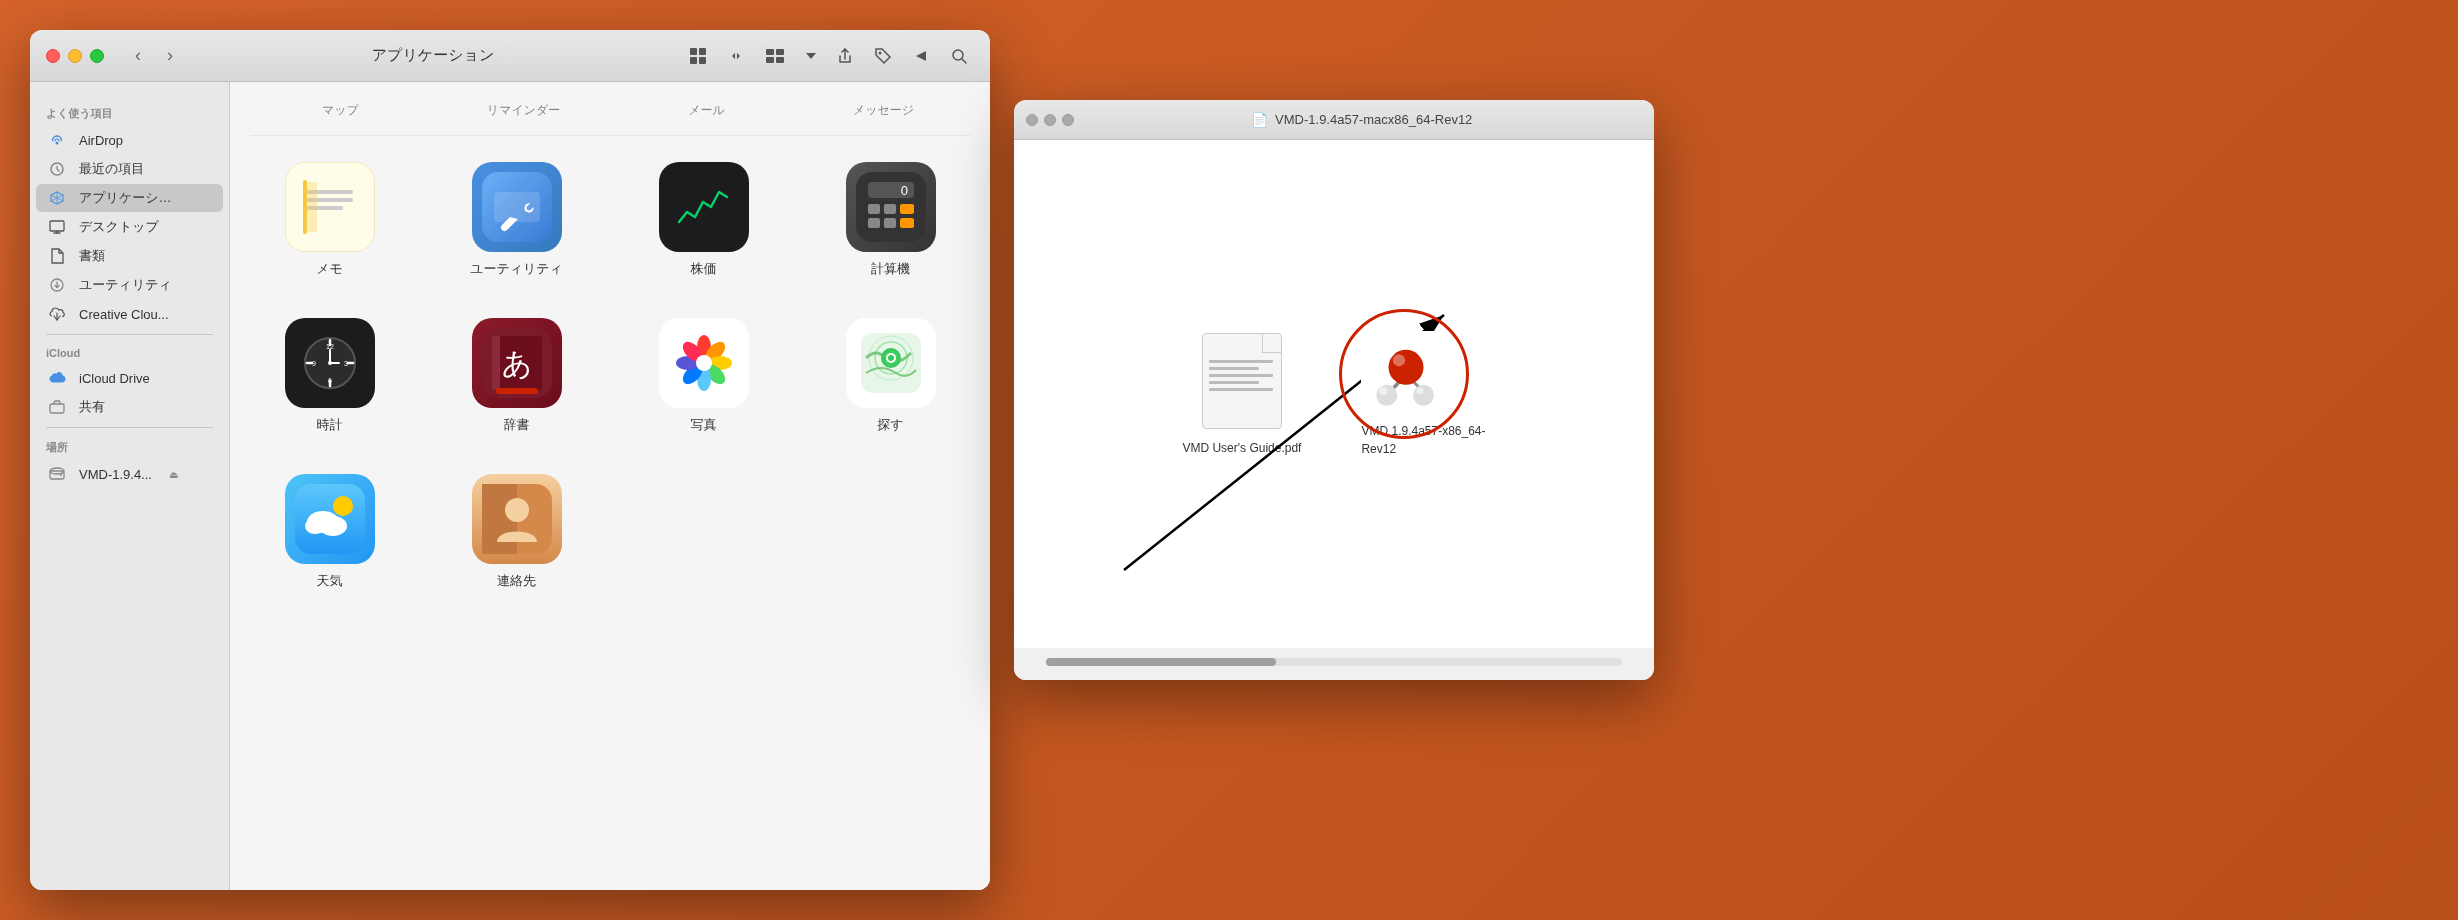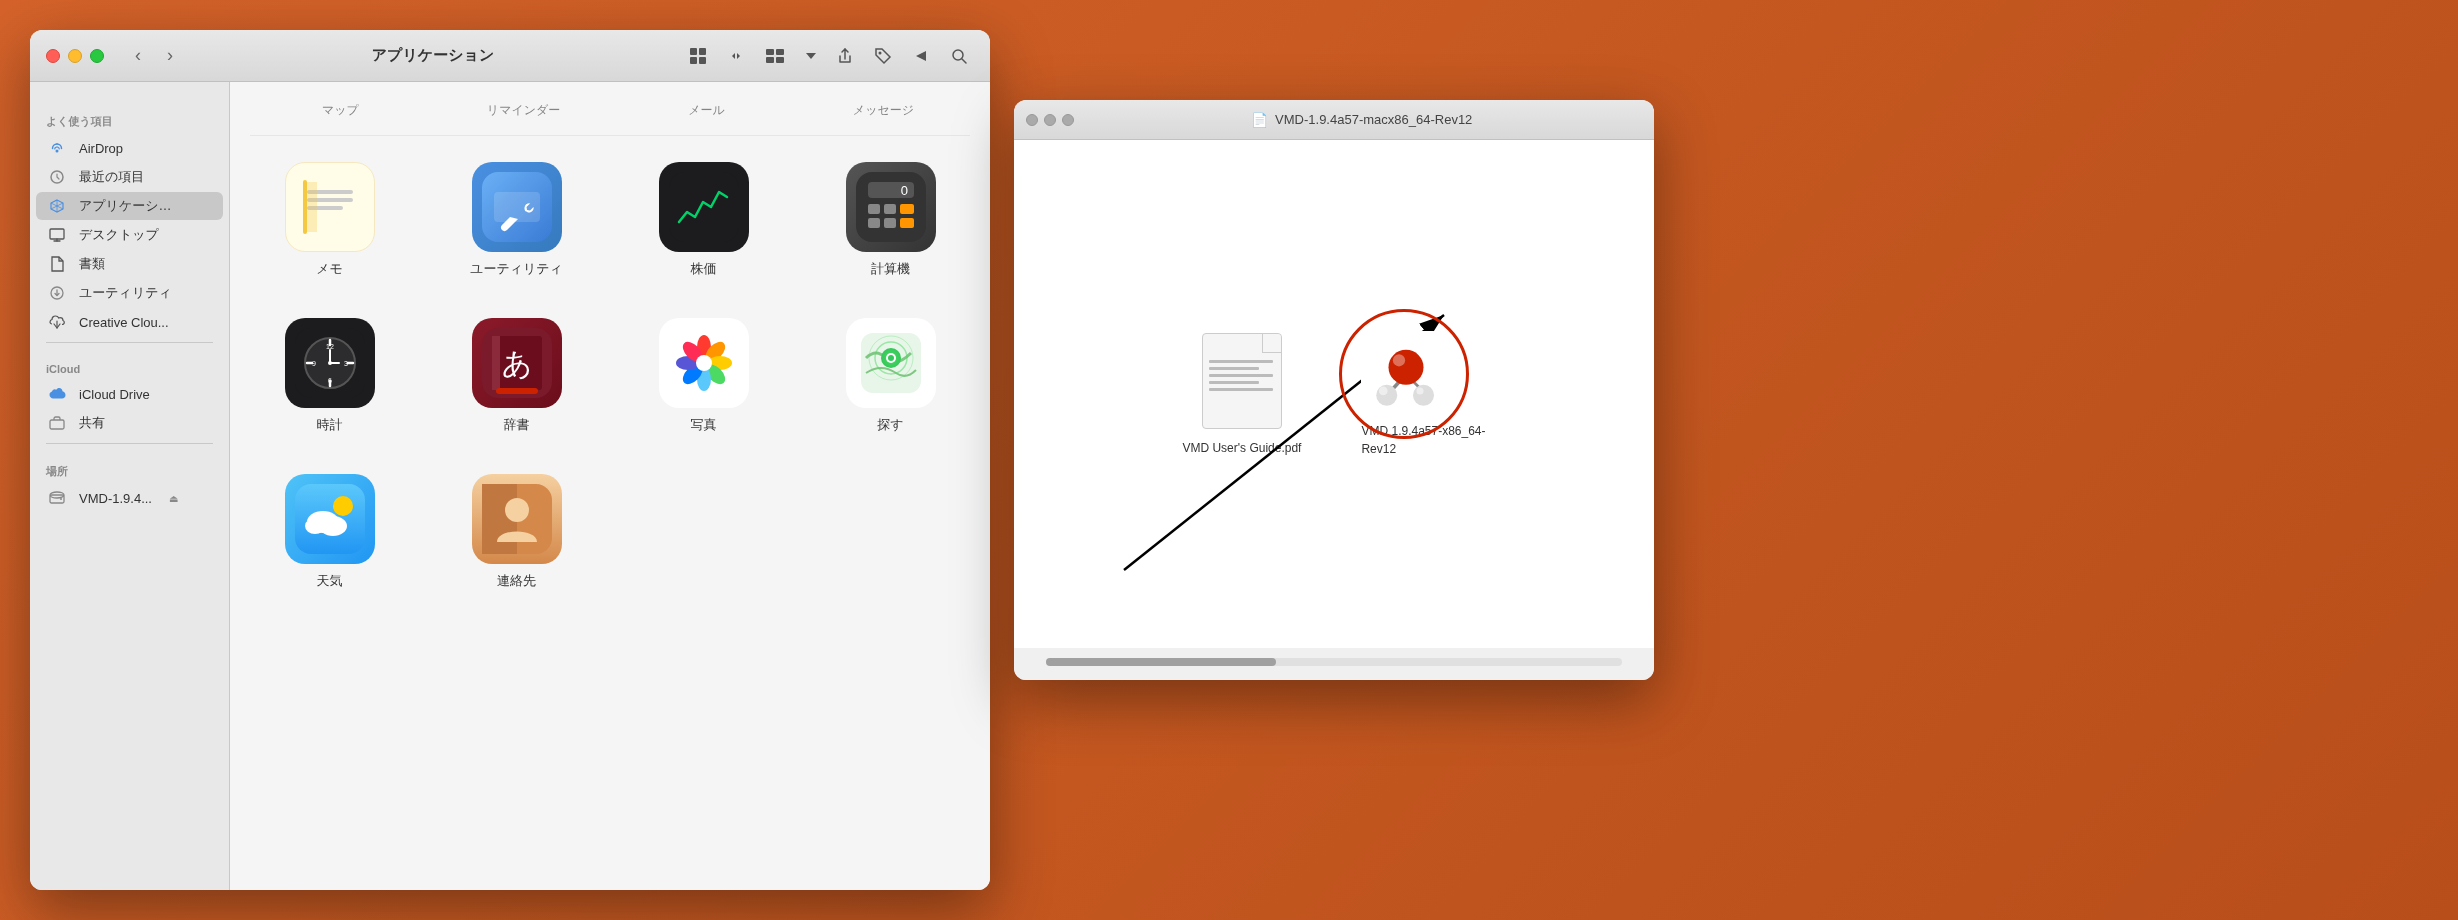--- a/index.html
+++ b/index.html
@@ -68,21 +68,21 @@
       align-items: center;
       justify-content: center;
       color: #666;
       font-size: 18px;
     }
 
     .titlebar-title {
       flex: 1;
       text-align: center;
       font-size: 15px;
-      font-weight: 700;
+      font-weight: 400;
       color: #333;
     }
 
     .toolbar-actions {
       display: flex;
       gap: 8px;
       align-items: center;
     }
 
     .finder-body {
@@ -98,21 +98,21 @@
       border-right: 1px solid #c8c8c8;
       padding: 12px 0;
       overflow-y: auto;
     }
 
     .sidebar-section-label {
       font-size: 11px;
       font-weight: 600;
       color: #888;
       padding: 4px 16px 4px 16px;
-      margin-top: 16px;
+      margin-top: 8px;
     }
 
     .sidebar-item {
       display: flex;
       align-items: center;
       gap: 13px;
       padding: 5px 12px;
       cursor: pointer;
       border-radius: 6px;
       margin: 1px 6px;

